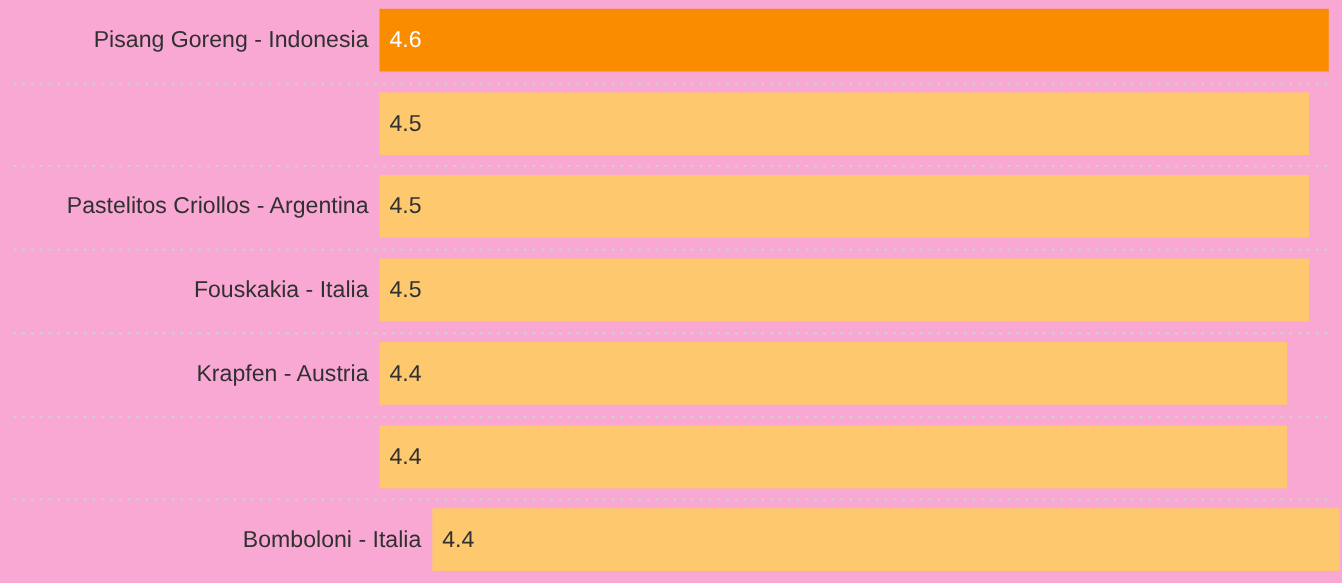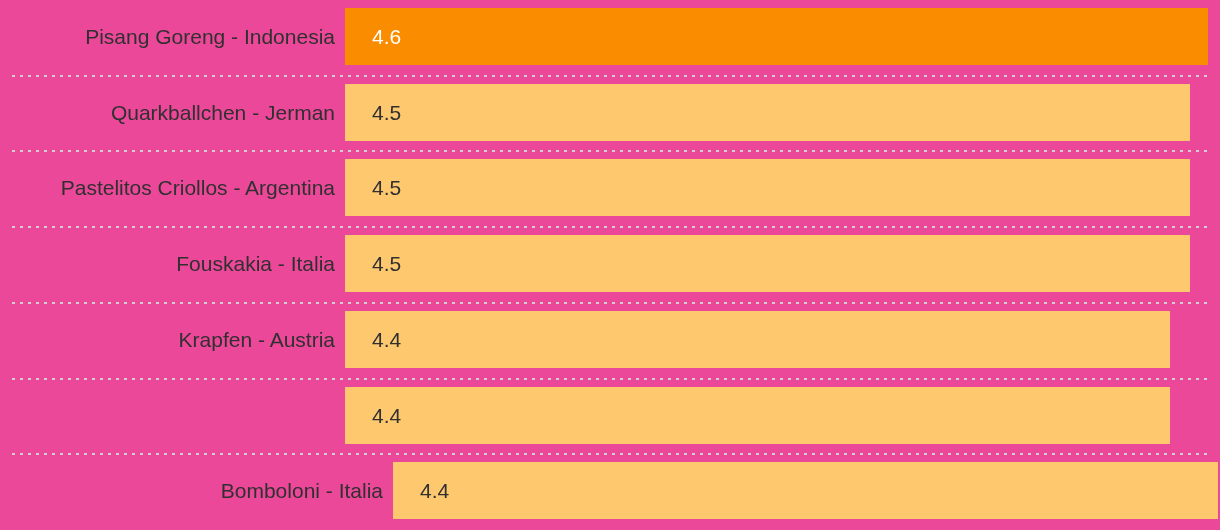--- a/index.html
+++ b/index.html
@@ -47,21 +47,21 @@
   }
 
   .bar {
     position: absolute;
     top: 0;
     left: 345px;
     height: 57px;
     display: flex;
     align-items: center;
     box-sizing: border-box;
-    padding-left: 27px;
+    padding-left: 9px;
   }
 
   .bar-value {
     font-size: 21px;
     line-height: 1;
     white-space: nowrap;
   }
 
   .separator {
     position: absolute;
@@ -71,30 +71,29 @@
     background-image: linear-gradient(to right,
         #cfcfcf 0px, #cfcfcf 3px,
         rgba(255,255,255,0) 3px, rgba(255,255,255,0) 8px);
     background-size: 8px 2px;
     background-repeat: repeat-x;
   }
 </style>
 </head>
 <body>
 
-<div id="chart" style="background: #ec4899;">
+<div id="chart" style="background: #f9a8d4;">
     <div class="row" style="top: 8px;">
       <div class="row-label" style="color: rgb(48, 48, 48);">Pisang Goreng - Indonesia</div>
       <div class="bar" style="width: 863px; background: rgb(250, 140, 0);">
         <span class="bar-value" style="color: rgb(255, 255, 255);">4.6</span>
       </div>
     </div>
     <div class="separator" style="top: 74.7px;"></div>
     <div class="row" style="top: 83.7px;">
-      <div class="row-label" style="color: rgb(48, 48, 48);">Quarkballchen - Jerman</div>
       <div class="bar" style="width: 845px; background: rgb(253, 200, 110);">
         <span class="bar-value" style="color: rgb(48, 48, 48);">4.5</span>
       </div>
     </div>
     <div class="separator" style="top: 150.4px;"></div>
     <div class="row" style="top: 159.4px;">
       <div class="row-label" style="color: rgb(48, 48, 48);">Pastelitos Criollos - Argentina</div>
       <div class="bar" style="width: 845px; background: rgb(253, 200, 110);">
         <span class="bar-value" style="color: rgb(48, 48, 48);">4.5</span>
       </div>

